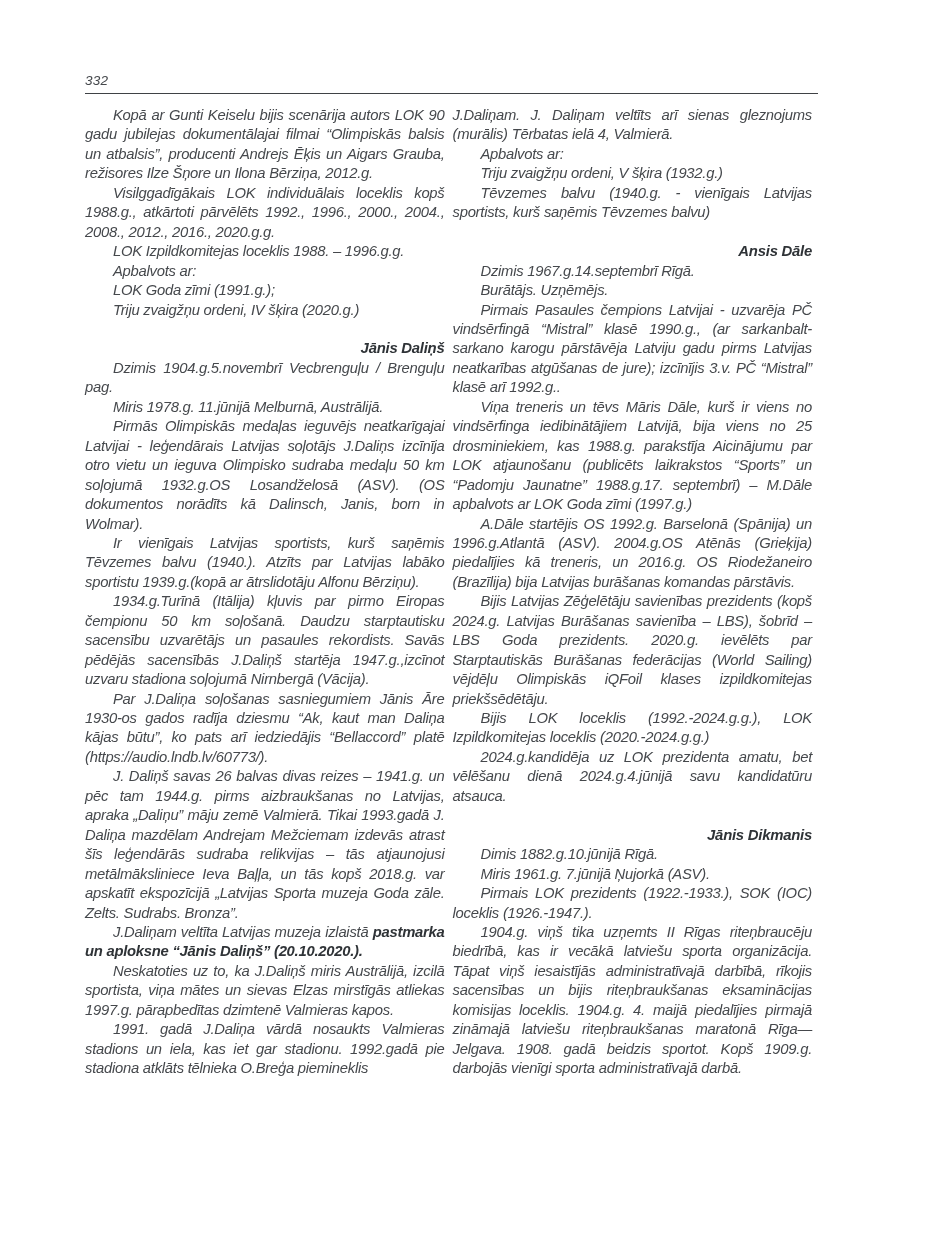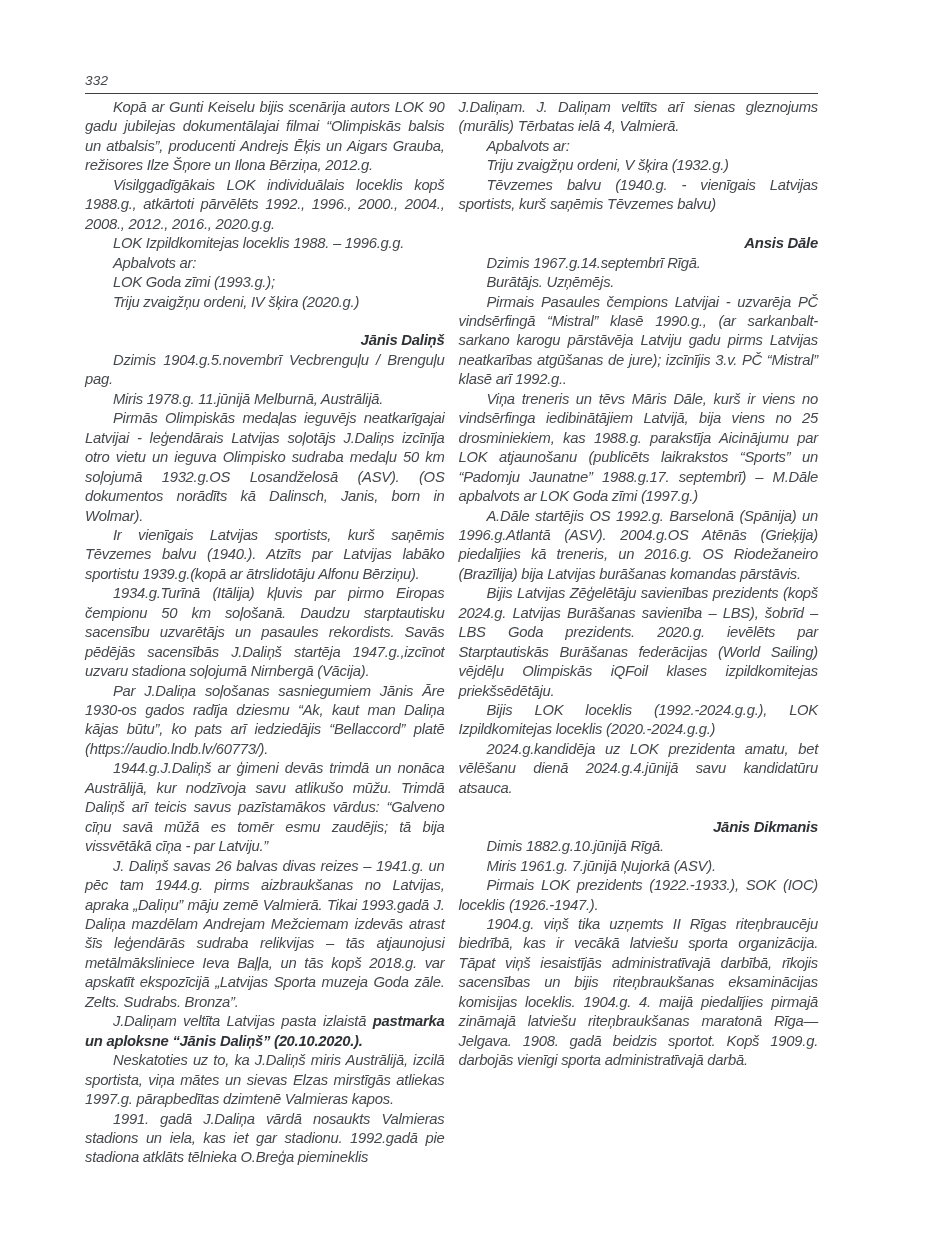--- a/index.html
+++ b/index.html
@@ -30,22 +30,22 @@
     color: var(--text-color, #45484c);
   }
   .header-rule {
     height: 0;
     border: none;
     border-top: 1.4px solid var(--rule-color, #3f4245);
     margin: 5px 0 0 0;
   }
   .columns {
     display: flex;
-    gap: 14px;
-    margin-top: 4px;
+    gap: 8px;
+    margin-top: 12px;
   }
   .column {
     width: 359.5px;
     text-align: justify;
     font-size: 14.8px;
     line-height: 19.45px;
     letter-spacing: -0.25px;
     color: var(--text-color, #45484c);
   }
   .column p {
@@ -74,32 +74,31 @@
 
 <div class="page">
   <div class="page-number">332</div>
   <div class="header-rule"></div>
   <div class="columns">
     <div class="column">
         <p><span>Kopā ar Gunti Keiselu bijis scenārija autors LOK 90 gadu jubilejas dokumentālajai filmai “Olimpiskās balsis un atbalsis”, producenti Andrejs Ēķis un Aigars Grauba, režisores Ilze Šņore un Ilona Bērziņa, 2012.g.</span></p>
         <p><span>Visilggadīgākais LOK individuālais loceklis kopš 1988.g., atkārtoti pārvēlēts 1992., 1996., 2000., 2004., 2008., 2012., 2016., 2020.g.g.</span></p>
         <p><span>LOK Izpildkomitejas loceklis 1988. – 1996.g.g.</span></p>
         <p><span>Apbalvots ar:</span></p>
-        <p><span>LOK Goda zīmi (1993.g.);</span></p>
+        <p><span>LOK Goda zīmi (1991.g.);</span></p>
         <p><span>Triju zvaigžņu ordeni, IV šķira (2020.g.)</span></p>
         <h3><span>Jānis Daliņš</span></h3>
         <p><span>Dzimis 1904.g.5.novembrī Vecbrenguļu / Brenguļu pag.</span></p>
         <p><span>Miris 1978.g. 11.jūnijā Melburnā, Austrālijā.</span></p>
         <p><span>Pirmās Olimpiskās medaļas ieguvējs neatkarīgajai Latvijai - leģendārais Latvijas soļotājs J.Daliņs izcīnīja otro vietu un ieguva Olimpisko sudraba medaļu 50 km soļojumā 1932.g.OS Losandželosā (ASV). (OS dokumentos norādīts kā Dalinsch, Janis, born in Wolmar).</span></p>
         <p><span>Ir vienīgais Latvijas sportists, kurš saņēmis Tēvzemes balvu (1940.). Atzīts par Latvijas labāko sportistu 1939.g.(kopā ar ātrslidotāju Alfonu Bērziņu).</span></p>
         <p><span>1934.g.Turīnā (Itālija) kļuvis par pirmo Eiropas čempionu 50 km soļošanā. Daudzu starptautisku sacensību uzvarētājs un pasaules rekordists. Savās pēdējās sacensībās J.Daliņš startēja 1947.g.,izcīnot uzvaru stadiona soļojumā Nirnbergā (Vācija).</span></p>
         <p><span>Par J.Daliņa soļošanas sasniegumiem Jānis Āre 1930-os gados radīja dziesmu “Ak, kaut man Daliņa kājas būtu”, ko pats arī iedziedājis “Bellaccord” platē (https://audio.lndb.lv/60773/).</span></p>
-        <p><span>1944.g.J.Daliņš ar ģimeni devās trimdā un nonāca Austrālijā, kur nodzīvoja savu atlikušo mūžu. Trimdā Daliņš arī teicis savus pazīstamākos vārdus: “Galveno cīņu savā mūžā es tomēr esmu zaudējis; tā bija vissvētākā cīņa - par Latviju.”</span></p>
         <p><span>J. Daliņš savas 26 balvas divas reizes – 1941.g. un pēc tam 1944.g. pirms aizbraukšanas no Latvijas, apraka „Daliņu” māju zemē Valmierā. Tikai 1993.gadā J. Daliņa mazdēlam Andrejam Mežciemam izdevās atrast šīs leģendārās sudraba relikvijas – tās atjaunojusi metālmāksliniece Ieva Baļļa, un tās kopš 2018.g. var apskatīt ekspozīcijā „Latvijas Sporta muzeja Goda zāle. Zelts. Sudrabs. Bronza”.</span></p>
-        <p><span>J.Daliņam veltīta Latvijas pasta izlaistā </span><span class="b">pastmarka un aploksne “Jānis Daliņš” (20.10.2020.).</span></p>
+        <p><span>J.Daliņam veltīta Latvijas muzeja izlaistā </span><span class="b">pastmarka un aploksne “Jānis Daliņš” (20.10.2020.).</span></p>
         <p><span>Neskatoties uz to, ka J.Daliņš miris Austrālijā, izcilā sportista, viņa mātes un sievas Elzas mirstīgās atliekas 1997.g. pārapbedītas dzimtenē Valmieras kapos.</span></p>
         <p><span>1991. gadā J.Daliņa vārdā nosaukts Valmieras stadions un iela, kas iet gar stadionu. 1992.gadā pie stadiona atklāts tēlnieka O.Breģa piemineklis</span></p>
       </div>
     <div class="column">
         <p class="noindent"><span>J.Daliņam. J. Daliņam veltīts arī sienas gleznojums (murālis) Tērbatas ielā 4, Valmierā.</span></p>
         <p><span>Apbalvots ar:</span></p>
         <p><span>Triju zvaigžņu ordeni, V šķira (1932.g.)</span></p>
         <p><span>Tēvzemes balvu (1940.g. - vienīgais Latvijas sportists, kurš saņēmis Tēvzemes balvu)</span></p>
         <h3><span>Ansis Dāle</span></h3>
         <p><span>Dzimis 1967.g.14.septembrī Rīgā.</span></p>

